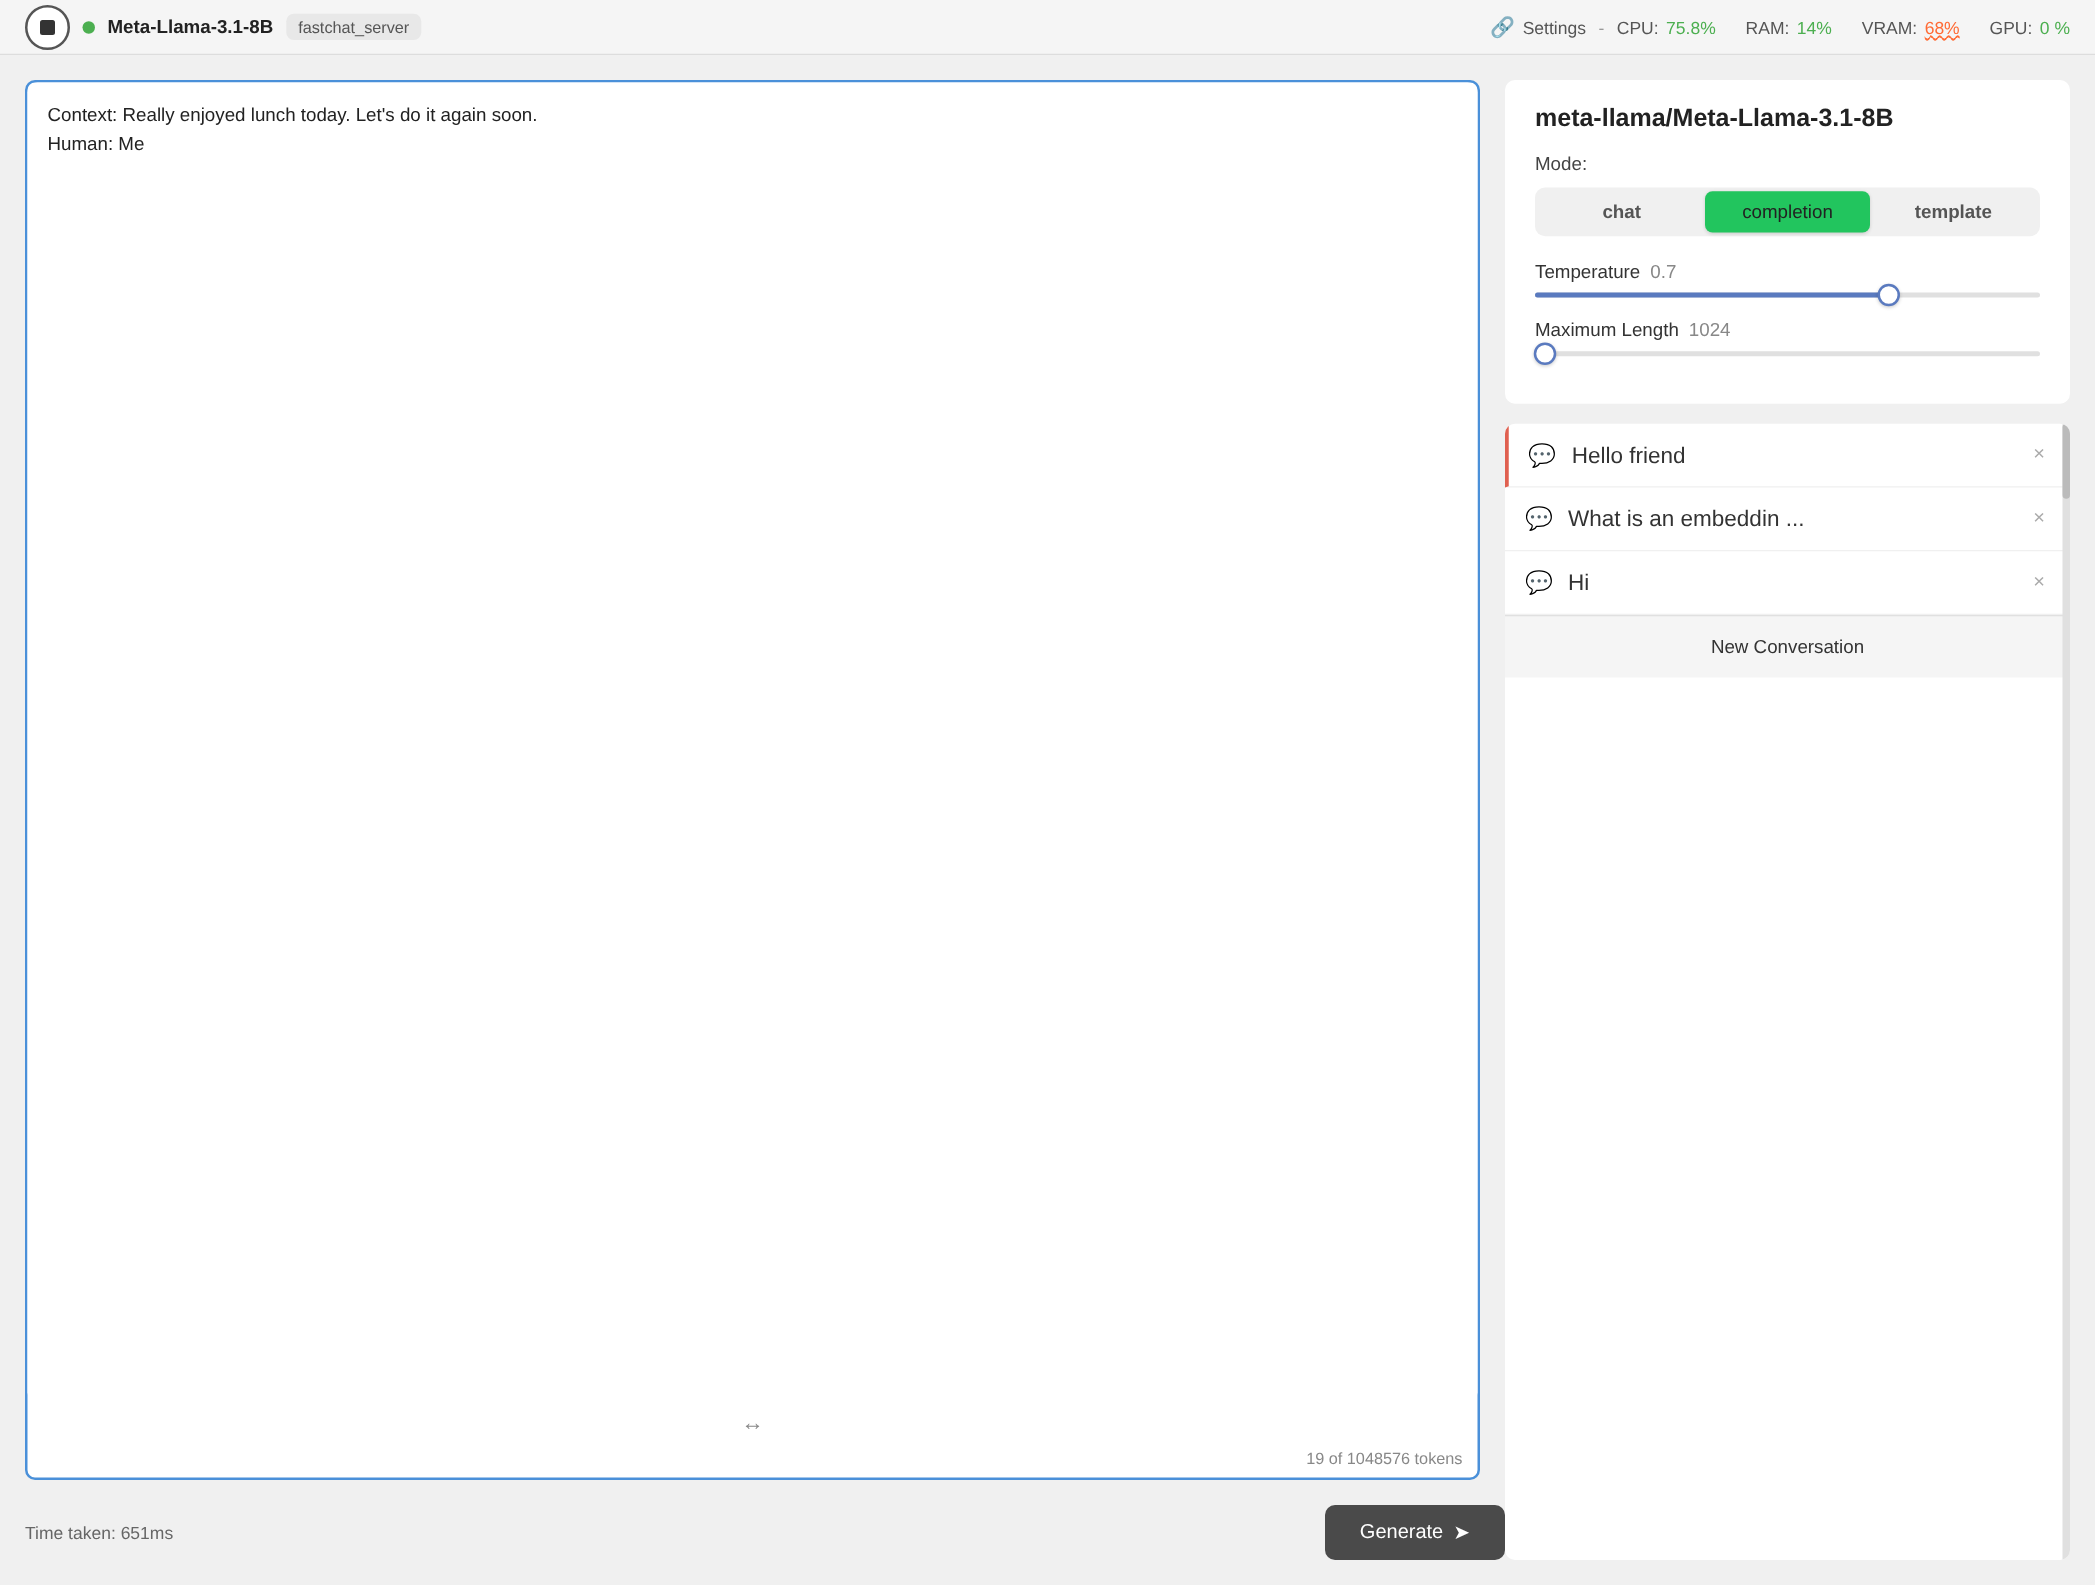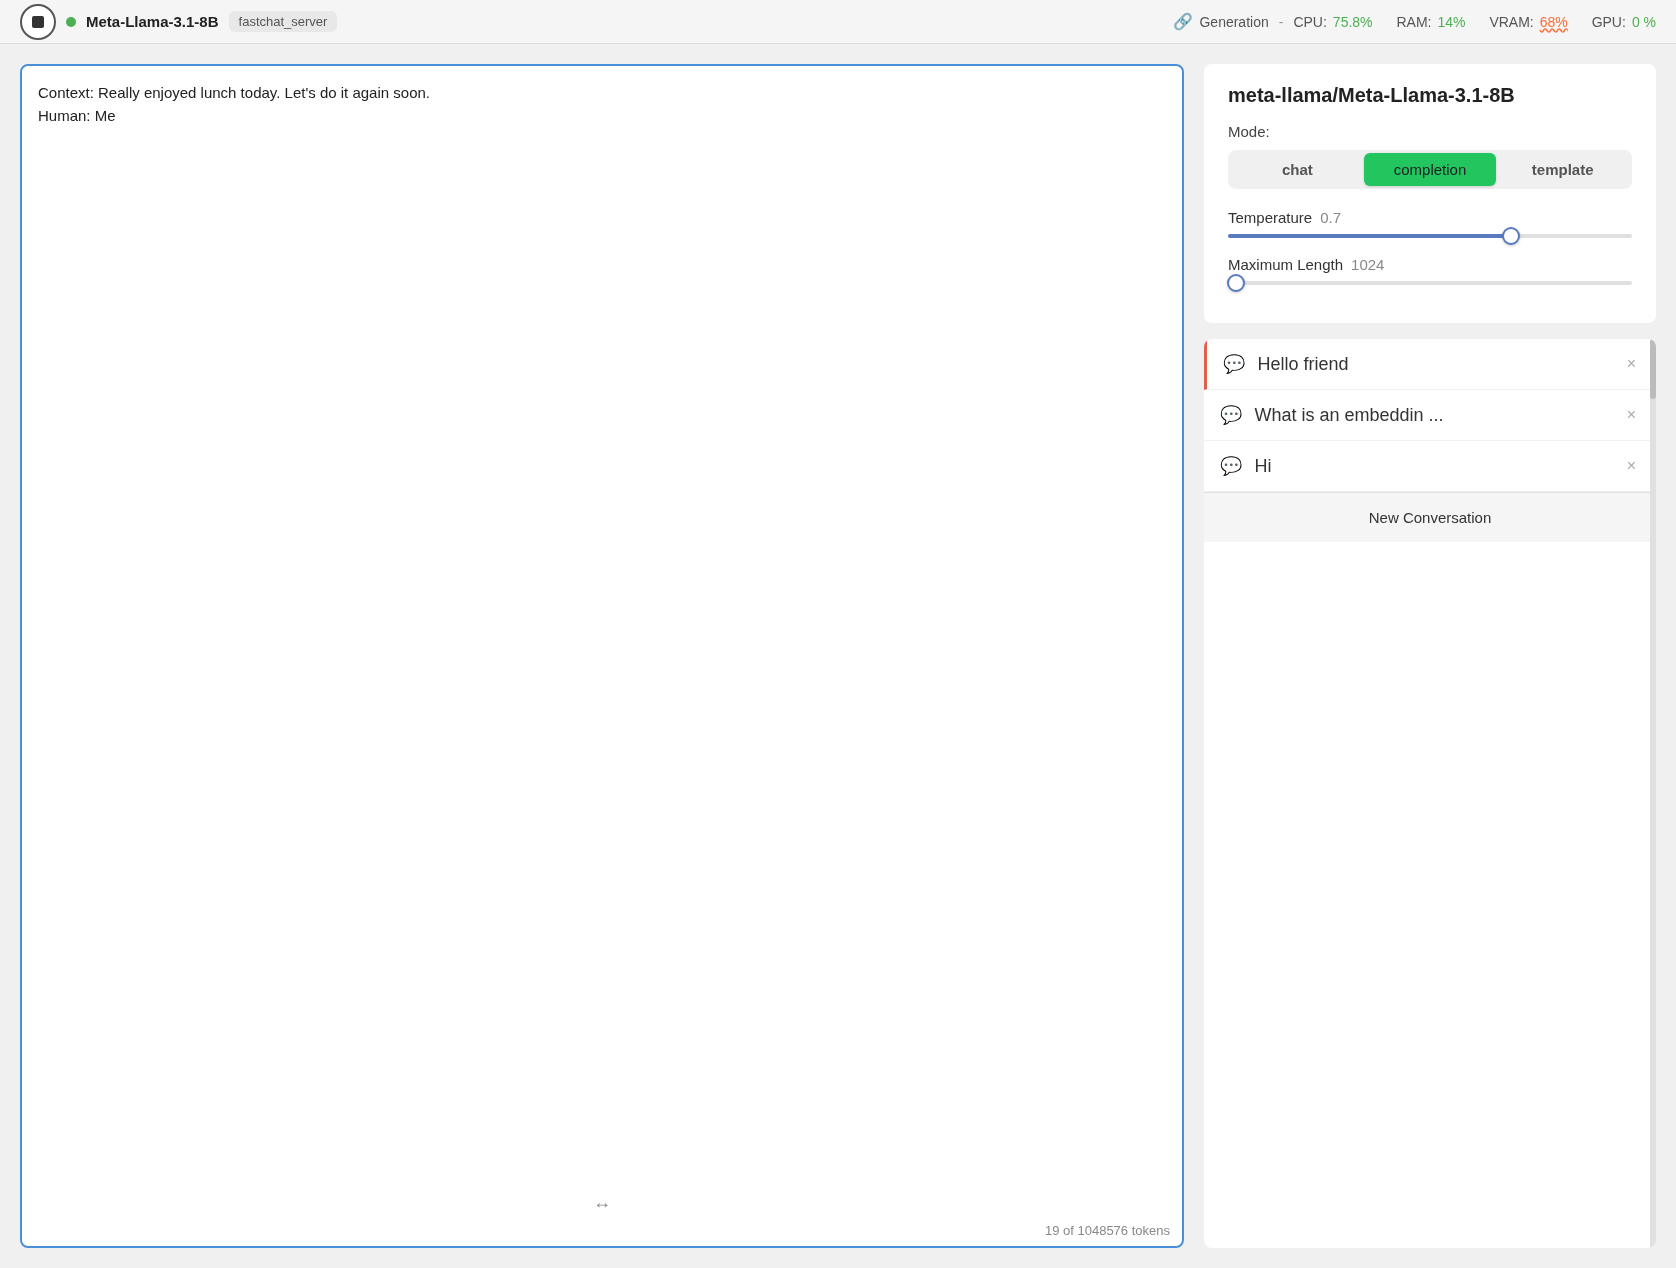--- a/index.html
+++ b/index.html
@@ -344,21 +344,21 @@
   <div class="topbar-left">
     <button class="stop-btn">
       <div class="stop-icon"></div>
     </button>
     <div class="status-dot"></div>
     <span class="model-name">Meta-Llama-3.1-8B</span>
     <span class="server-badge">fastchat_server</span>
   </div>
   <div class="topbar-right">
     <span class="link-icon">🔗</span>
-    <span class="stat-label">Generation</span>
+    <span class="stat-label">Settings</span>
     <span class="stat-sep">-</span>
     <span class="stat-label">CPU:</span>
     <span class="stat-value normal">75.8%</span>
     <span class="stat-sep">&nbsp;</span>
     <span class="stat-label">RAM:</span>
     <span class="stat-value normal">14%</span>
     <span class="stat-sep">&nbsp;</span>
     <span class="stat-label">VRAM:</span>
     <span class="stat-value warning">68%</span>
     <span class="stat-sep">&nbsp;</span>
@@ -368,20 +368,27 @@
 </div>
 
 <div class="main-layout">
 
   <div class="left-col">
     <div class="left-panel">
       <textarea class="prompt-textarea" style="">Context: Really enjoyed lunch today. Let's do it again soon.
 Human: Me</textarea>
       <div class="resize-handle">↔</div>
       <div class="token-count">19 of 1048576 tokens</div>
+    </div>
+    <div class="bottom-bar">
+      <span class="time-taken">Time taken: 651ms</span>
+      <button class="generate-btn">
+        <span>Generate</span>
+        <span class="send-icon">➤</span>
+      </button>
     </div>
   </div>
 
   <div class="right-panel">
 
     <div class="settings-section">
       <div class="model-title">meta-llama/Meta-Llama-3.1-8B</div>
 
       <div class="mode-label">Mode:</div>
 

